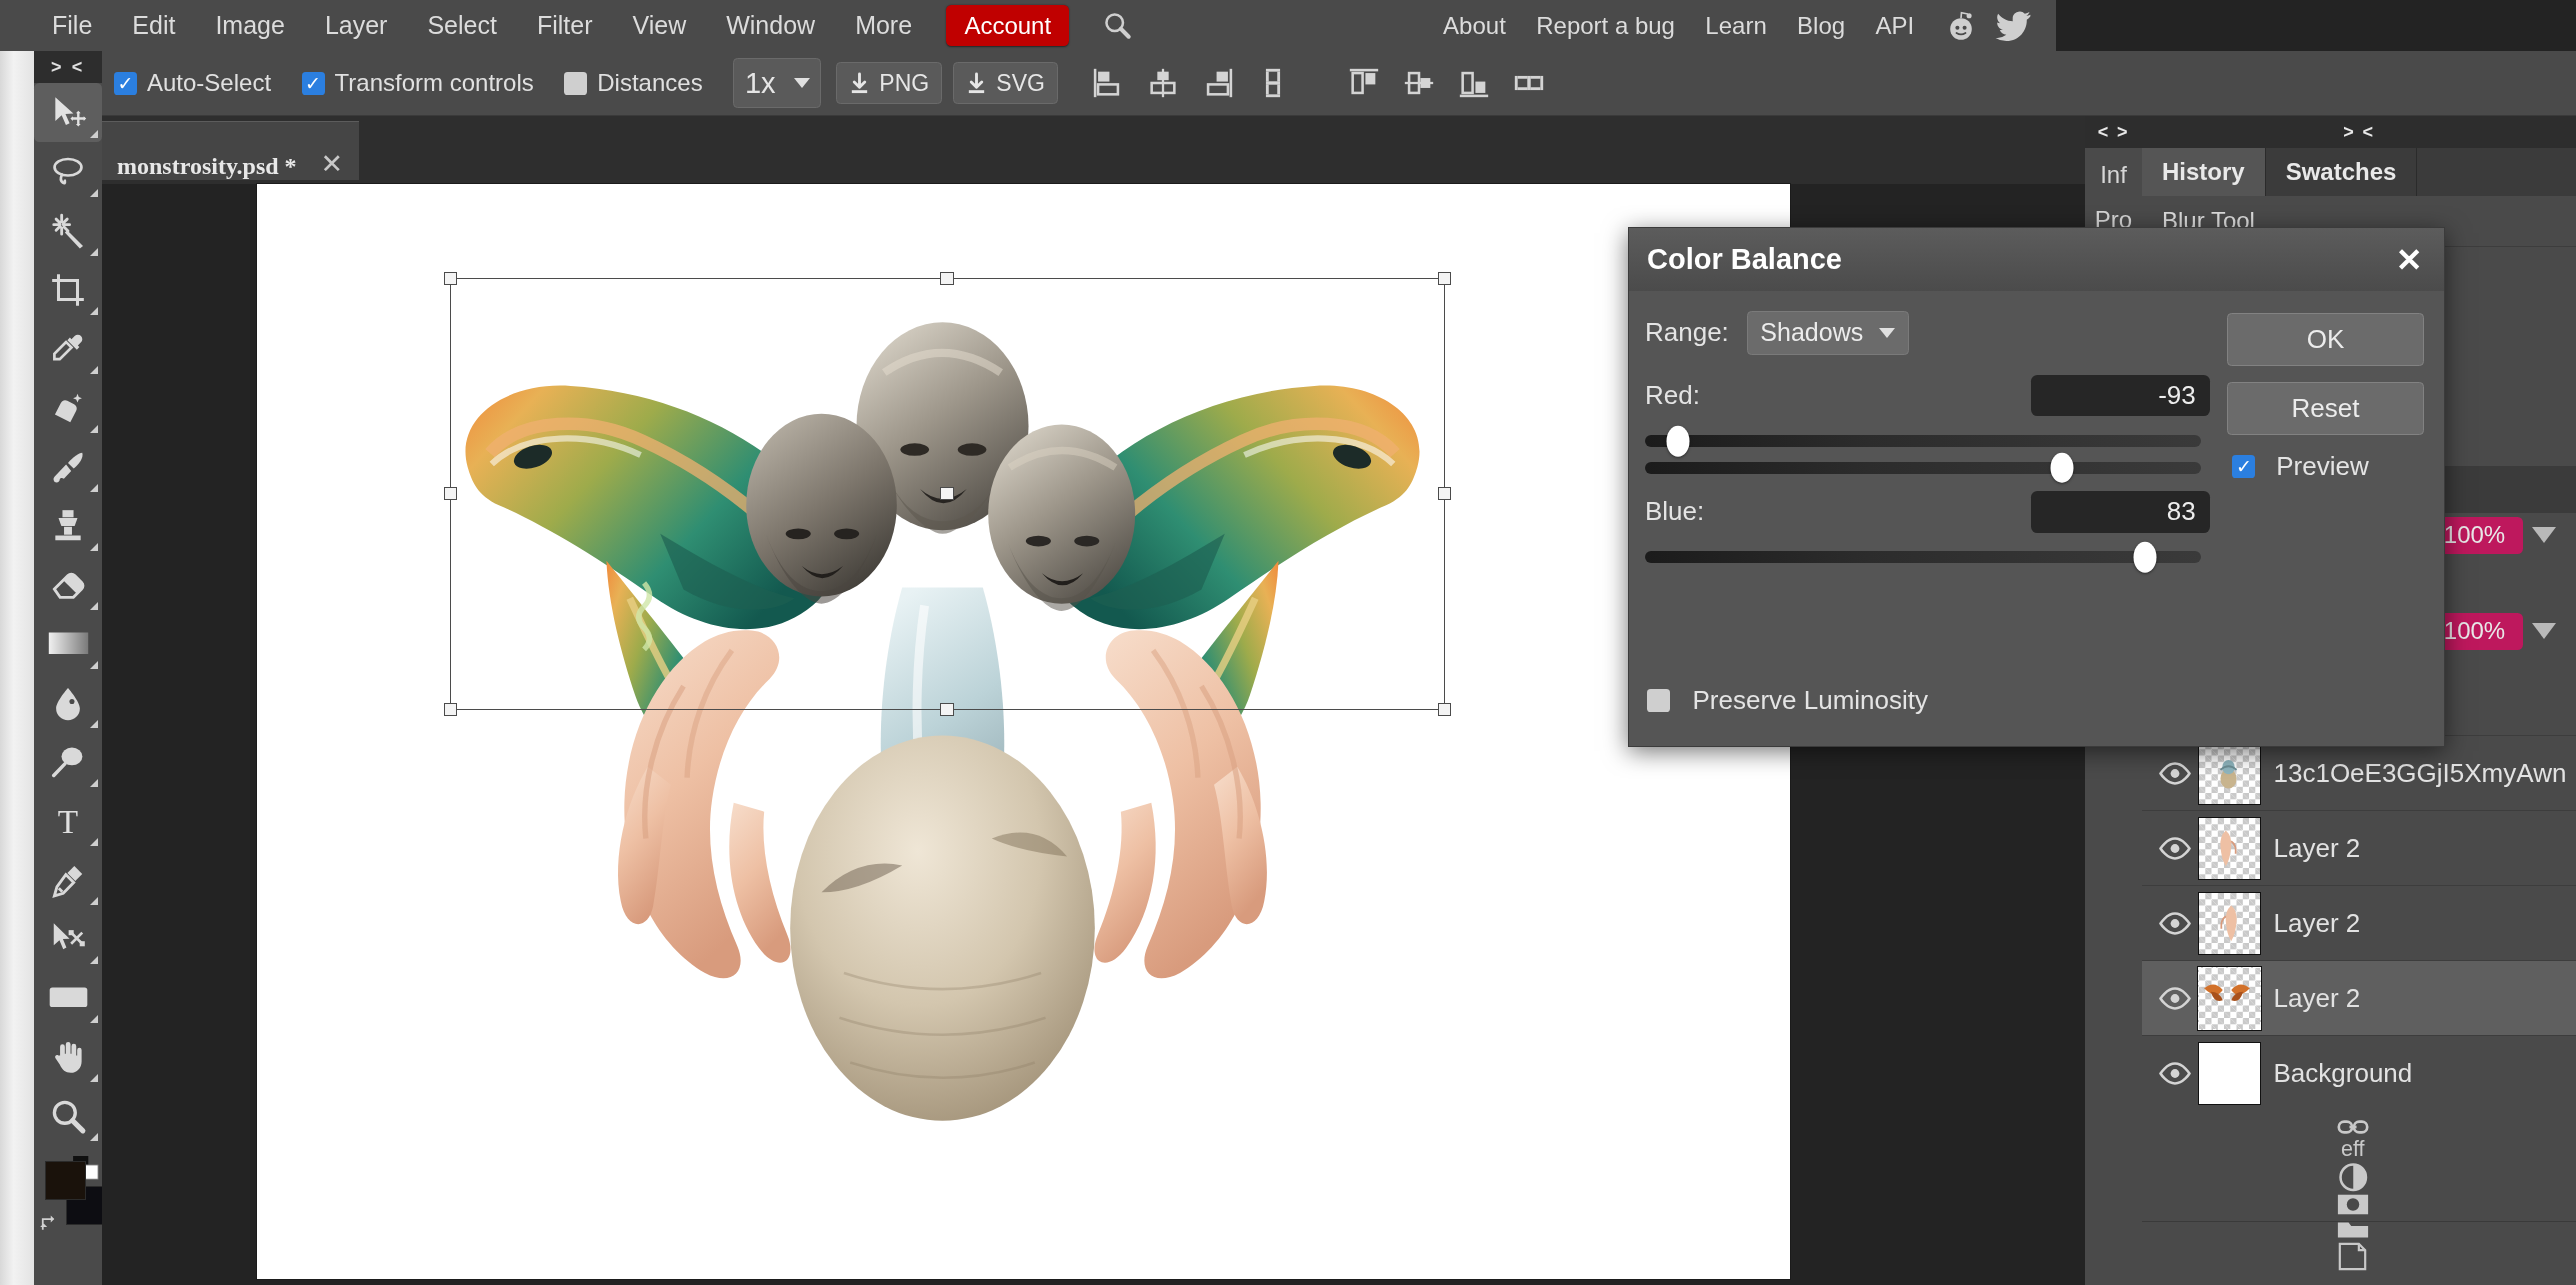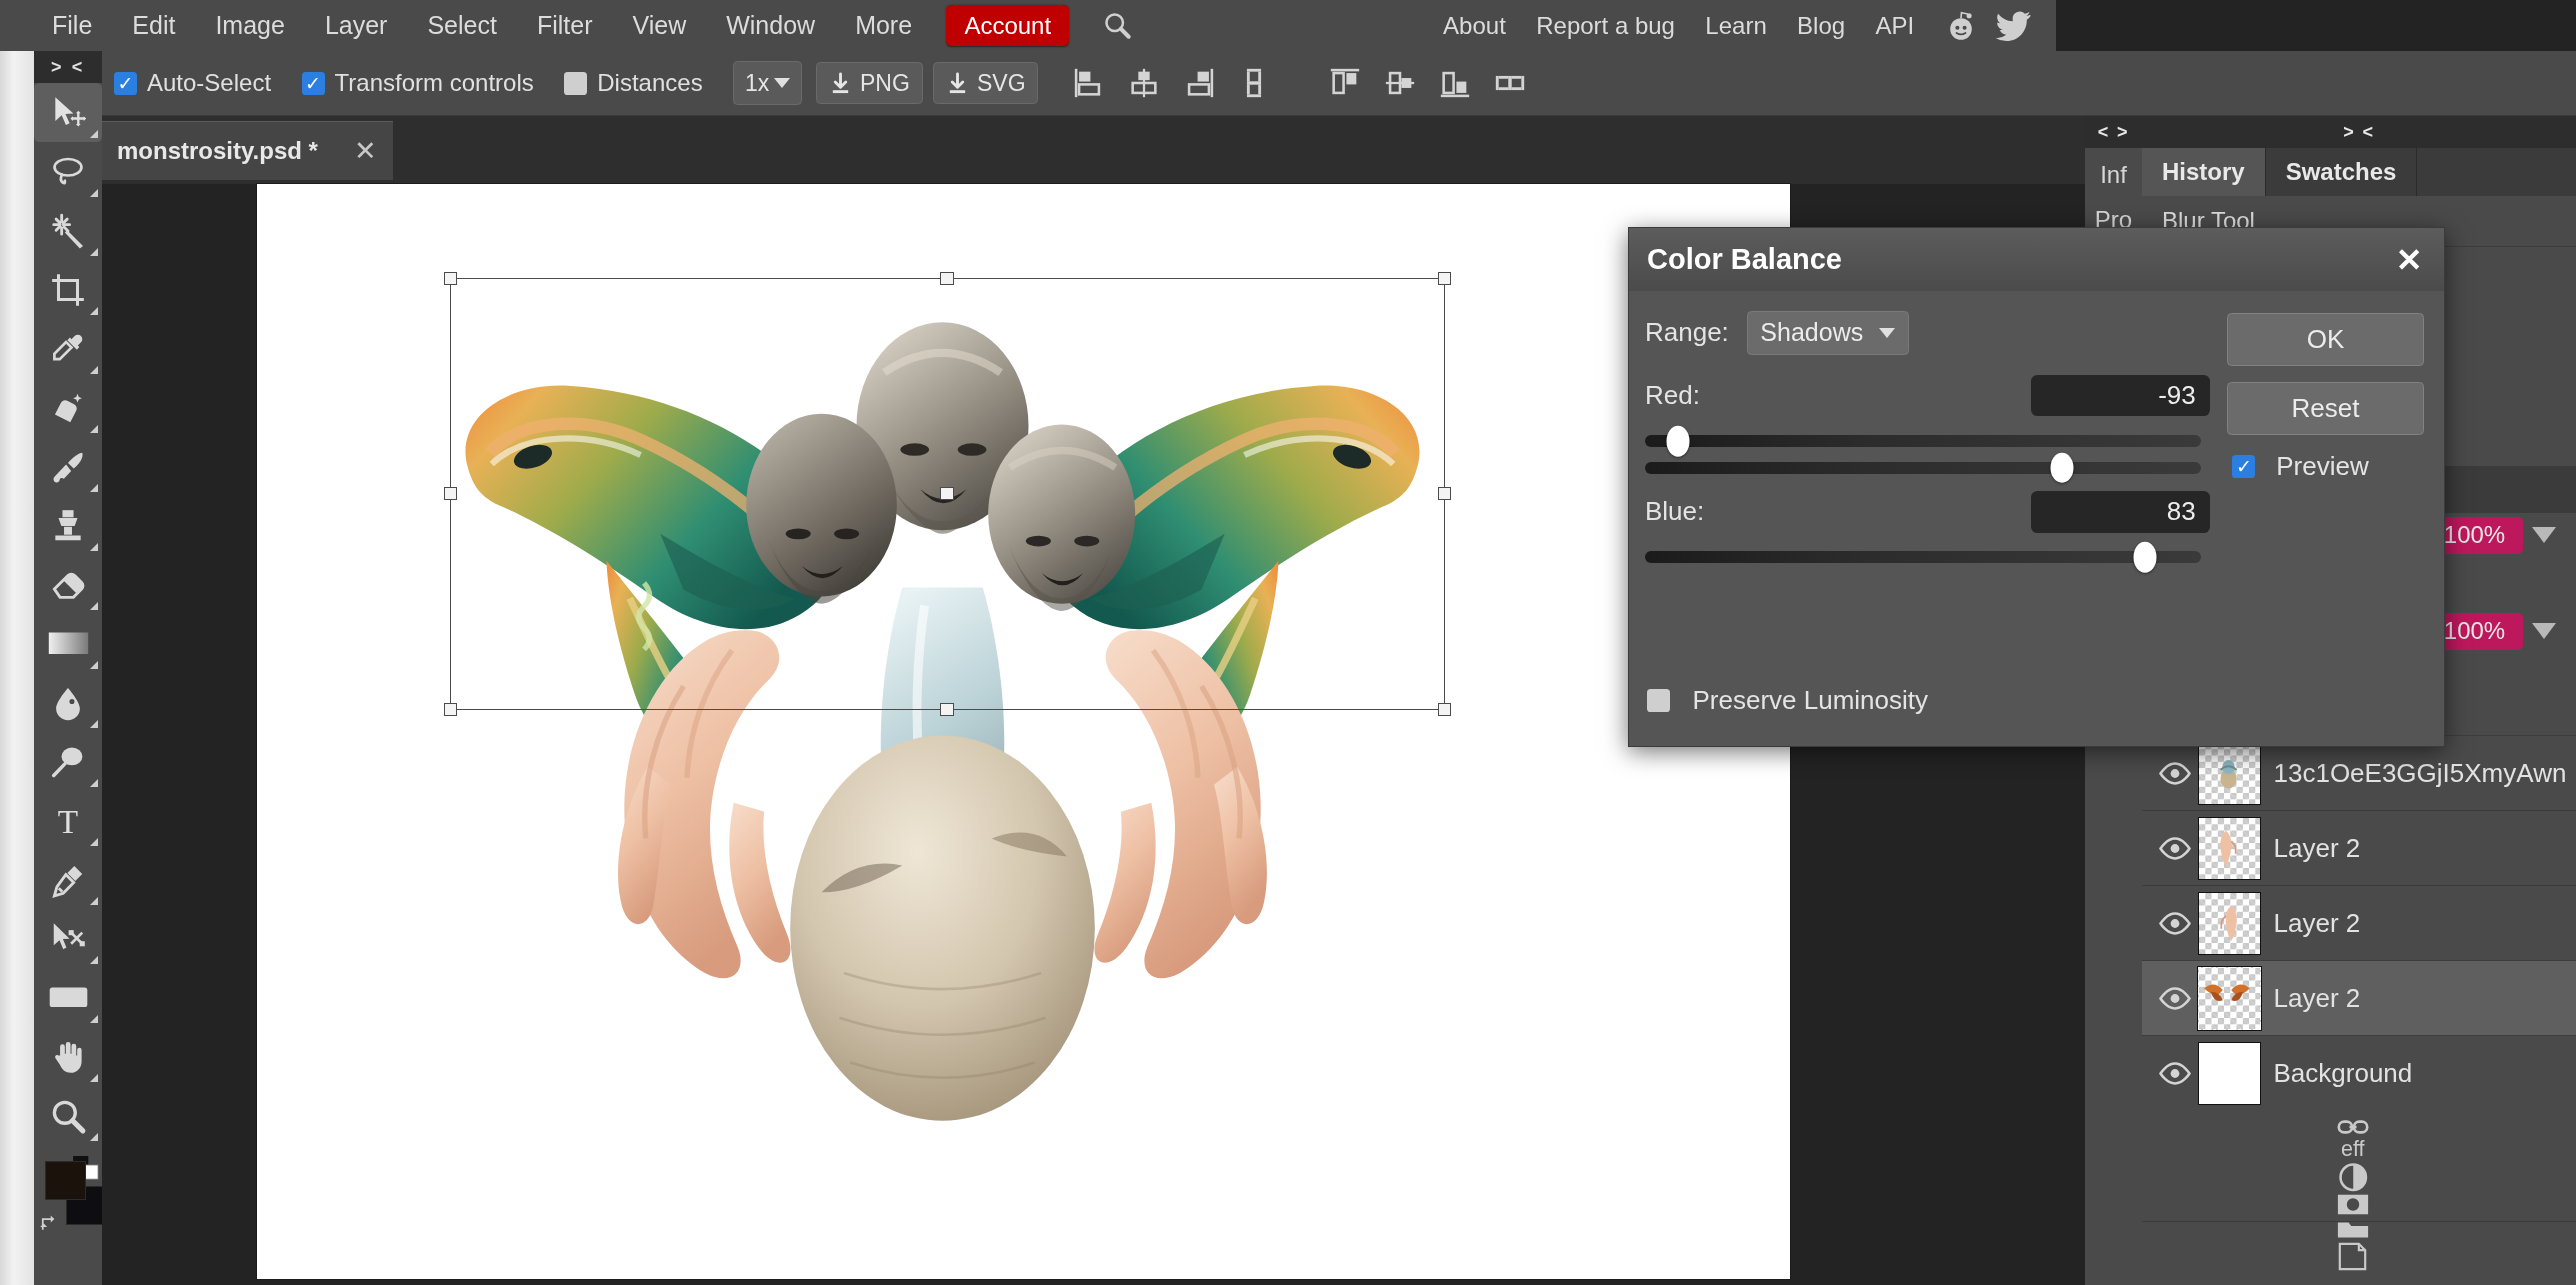--- a/index.html
+++ b/index.html
@@ -47,44 +47,45 @@
     width: 23px; height: 23px; border-radius: 3.6px; margin-right: 10px;
     display: inline-flex; align-items: center; justify-content: center;
   }
   .cbox.on { background: #2b7fe0; }
   .cbox.off { background: #cfcfcf; }
   .cbox.on::after {
     content: "✓"; color: #fff; font-size: 19px; line-height: 1;
   }
   .opt-label { color: #e0e0e0; font-size: 24px; white-space: nowrap; }
   .opt-select {
-    background: #5a5a5a; color: #e6e6e6; font-size: 23px;
+    background: #5a5a5a; color: #e6e6e6; font-size: 29px;
     padding: 7.2px 10.8px; border-radius: 4.5px; margin-right: 14.3px;
-    display: flex; align-items: center; gap: 5px; border: 0.9px solid #6a6a6a;
+    display: flex; align-items: center; gap: 18px; border: 0.9px solid #6a6a6a;
   }
   .opt-btn {
     background: #5a5a5a; color: #e6e6e6; font-size: 23px;
     padding: 6.3px 11.7px; border-radius: 4.5px; margin-right: 10.8px;
     display: flex; align-items: center; gap: 8px; border: 0.9px solid #6a6a6a;
   }
   .align-group { display: flex; align-items: center; margin-left: 20px; gap: 16px; }
   .align-group.sep { margin-left: 52px; }
   .align-ico { width: 39px; height: 39px; display:flex; align-items:center; justify-content:center; }
   .caret { width: 0;height:0;border-left:8px solid transparent;border-right:8px solid transparent;border-top:10px solid #e0e0e0; }
 
   
   .tabbar {
     position: absolute; left: 0; top: 116px; width: 2576px; height: 68px;
     background: #2e2e2e;
   }
   .doc-tab {
     position: absolute; left: 97px; top: 4.5px; height: 59px;
     background: #454545; color: #e8e8e8; font-size: 24px; font-weight: bold;
-    display: flex; align-items: center; padding: 0 16px 0 20px; gap: 36px;
+    display: flex; align-items: flex-end; padding: 0 16px 0 20px; gap: 24px;
     border-top: 1.8px solid #5c5c5c;
+    font-family: Liberation Serif, serif;
   }
   .doc-tab .tclose { color: #c8c8c8; font-size: 27px; font-weight: normal; }
 
   
   .toolstrip {
     position: absolute; left: 0; top: 51px; width: 34px; height: 1234px;
     background: linear-gradient(90deg,#d8d8d8 0%,#f2f2f2 40%,#e3e3e3 100%);
   }
   .toolbox {
     position: absolute; left: 34px; top: 51px; width: 68px; height: 1234px;

